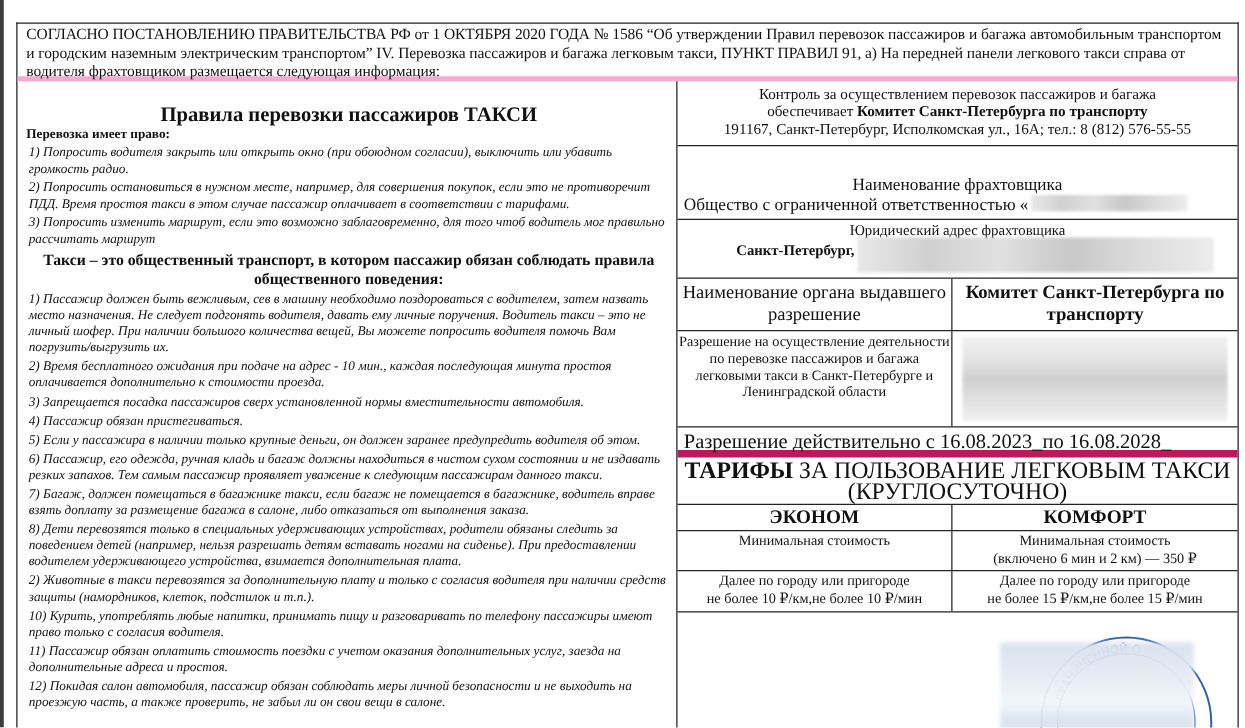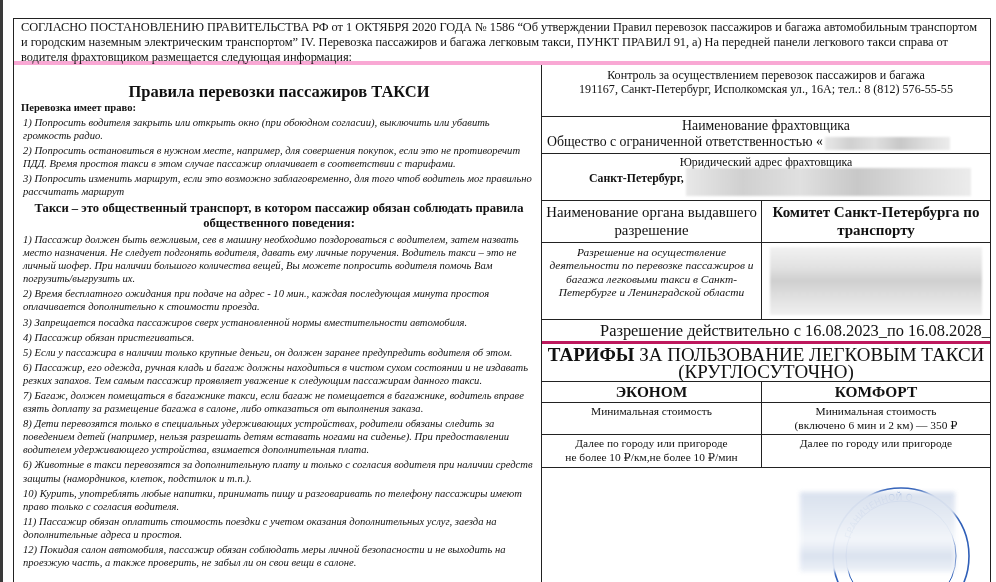--- a/index.html
+++ b/index.html
@@ -18,37 +18,37 @@
     .left-col .title { font-weight: bold; font-size: 16.5px; line-height: 18px; text-align: center; margin-top: 18px; }
     .left-col .subhead { font-weight: bold; font-size: 10.6px; line-height: 13px; }
     .left-col .rule { margin: 2px; font-style: italic; }
     .left-col .section2 { font-weight: bold; font-size: 12.6px; line-height: 15.2px; text-align: center; margin: 1px 0 1px; }
 
     .right-col { position: absolute; left: 527px; top: 0; right: 0; bottom: 0; border-left: 1px solid #222; }
 
     .rc-block { border-bottom: 1px solid #222; text-align: center; }
     .ctrl { height: 52px; font-size: 12.1px; line-height: 14.2px; padding-top: 3px; }
     .ctrl b { font-weight: bold; }
-    .carrier { height: 37px; font-size: 13.8px; line-height: 16px; padding-top: 1px; }
-    .carrier .val { text-align: left; padding-left: 5px; display: flex; align-items: flex-end; }
+    .carrier { height: 37px; font-size: 13.8px; line-height: 16px; padding-top: 1px; margin-top: 22px; }
+    .carrier .val { text-align: left; padding-left: 5px; display: flex; align-items: flex-start; }
     .legal { height: 47px; font-size: 11.8px; line-height: 14px; padding-top: 1px; }
     .legal .val { text-align: left; padding-left: 47px; display: flex; align-items: flex-start; margin-top: 2px; font-weight: bold; }
 
     .blur { display: inline-block; background: linear-gradient(90deg, #e8e8e8, #d0d0d0 20%, #e0e0e0 40%, #c8c8c8 60%, #dcdcdc 80%, #ececec); filter: blur(1.2px); }
 
     .row2 { display: flex; border-bottom: 1px solid #222; }
     .row2 .c1 { width: 220px; border-right: 1px solid #222; text-align: center; }
     .row2 .c2 { flex: 1; text-align: center; }
 
     .issuer .c1 { font-size: 14.8px; line-height: 18px; padding-top: 2px; height: 41px; }
     .issuer .c2 { font-size: 15px; line-height: 18px; font-weight: bold; padding-top: 2px; height: 41px; }
-    .permit .c1 { font-size: 11.4px; line-height: 13.4px; padding-top: 3px; height: 76px; font-style: italic; }
+    .permit .c1 { font-size: 11.4px; line-height: 13.4px; padding-top: 3px; height: 76px; }
     .permit .c2 { height: 76px; display: flex; align-items: center; justify-content: center; }
 
-    .valid { height: 24px; font-size: 16.4px; line-height: 22px; text-align: right; padding-left: 5px; border-bottom: 3px solid #be185d; white-space: nowrap; }
+    .valid { height: 24px; font-size: 16.4px; line-height: 22px; text-align: left; padding-left: 5px; border-bottom: 6px solid #be185d; white-space: nowrap; }
     .tariffs-title { height: 38px; font-size: 19px; line-height: 17px; text-align: center; padding-top: 2px; border-bottom: 1px solid #222; }
     .tariffs-title b { font-weight: bold; }
 
     .plans .c1, .plans .c2 { font-weight: bold; font-size: 15.4px; line-height: 19px; height: 20px; }
     .minprice .c1, .minprice .c2 { font-size: 11.4px; line-height: 13.6px; height: 31px; padding-top: 2px; }
     .further .c1, .further .c2 { font-size: 11.4px; line-height: 13.6px; height: 32px; padding-top: 2px; }
 
     .stamp-area { position: relative; height: 120px; }
     .stamp { position: absolute; left: 282px; top: 14px; width: 155px; height: 140px; }
     .stamp-blur { position: absolute; left: 258px; top: 24px; width: 155px; height: 80px; background: linear-gradient(180deg, #d8e0ee, #e8edf5 40%, #f3f6fa 60%, #d9e1ef 80%, #eef2f8); filter: blur(2px); opacity: 0.95; }
@@ -75,31 +75,32 @@
       <div class="section2">Такси – это общественный транспорт, в котором пассажир обязан соблюдать правила общественного поведения:</div>
       <div>
         <div class="rule">1) Пассажир должен быть вежливым, сев в машину необходимо поздороваться с водителем, затем назвать место назначения. Не следует подгонять водителя, давать ему личные поручения. Водитель такси – это не личный шофер. При наличии большого количества вещей, Вы можете попросить водителя помочь Вам погрузить/выгрузить их.</div>
         <div class="rule">2) Время бесплатного ожидания при подаче на адрес - 10 мин., каждая последующая минута простоя оплачивается дополнительно к стоимости проезда.</div>
         <div class="rule">3) Запрещается посадка пассажиров сверх установленной нормы вместительности автомобиля.</div>
         <div class="rule">4) Пассажир обязан пристегиваться.</div>
         <div class="rule">5) Если у пассажира в наличии только крупные деньги, он должен заранее предупредить водителя об этом.</div>
         <div class="rule">6) Пассажир, его одежда, ручная кладь и багаж должны находиться в чистом сухом состоянии и не издавать резких запахов. Тем самым пассажир проявляет уважение к следующим пассажирам данного такси.</div>
         <div class="rule">7) Багаж, должен помещаться в багажнике такси, если багаж не помещается в багажнике, водитель вправе взять доплату за размещение багажа в салоне, либо отказаться от выполнения заказа.</div>
         <div class="rule">8) Дети перевозятся только в специальных удерживающих устройствах, родители обязаны следить за поведением детей (например, нельзя разрешать детям вставать ногами на сиденье). При предоставлении водителем удерживающего устройства, взимается дополнительная плата.</div>
-        <div class="rule">6) Животные в такси перевозятся за дополнительную плату и только с согласия водителя при наличии средств защиты (намордников, клеток, подстилок и т.п.).</div>
+        <div class="rule">2) Животные в такси перевозятся за дополнительную плату и только с согласия водителя при наличии средств защиты (намордников, клеток, подстилок и т.п.).</div>
         <div class="rule">10) Курить, употреблять любые напитки, принимать пищу и разговаривать по телефону пассажиры имеют право только с согласия водителя.</div>
         <div class="rule">11) Пассажир обязан оплатить стоимость поездки с учетом оказания дополнительных услуг, заезда на дополнительные адреса и простоя.</div>
         <div class="rule">12) Покидая салон автомобиля, пассажир обязан соблюдать меры личной безопасности и не выходить на проезжую часть, а также проверить, не забыл ли он свои вещи в салоне.</div>
       </div>
     </div>
 
     <div class="right-col">
 
       <div class="rc-block ctrl">
         <div>Контроль за осуществлением перевозок пассажиров и багажа</div>
+        <div><span>обеспечивает </span><b>Комитет Санкт-Петербурга по транспорту</b></div>
         <div>191167, Санкт-Петербург, Исполкомская ул., 16А; тел.: 8 (812) 576-55-55</div>
       </div>
 
       <div class="rc-block carrier">
         <div>Наименование фрахтовщика</div>
         <div class="val">
           <span>Общество с ограниченной ответственностью «</span>
           <span class="blur" style="width:125px;height:13px;margin-left:2px;"></span>
         </div>
       </div>
@@ -145,20 +146,21 @@
         </div>
       </div>
 
       <div class="row2 further">
         <div class="c1">
           <div>Далее по городу или пригороде</div>
           <div>не более 10 ₽/км,не более 10 ₽/мин</div>
         </div>
         <div class="c2">
           <div>Далее по городу или пригороде</div>
+          <div>не более 15 ₽/км,не более 15 ₽/мин</div>
         </div>
       </div>
 
       <div class="stamp-area">
         <svg class="stamp" viewBox="0 0 155 140">
           <defs>
             <path id="stampArc" d="M 25 70 A 52 52 0 0 1 129 70"></path>
           </defs>
           <circle cx="77" cy="74" r="68" fill="none" stroke="#2f5fb8" stroke-width="1.6"></circle>
           <circle cx="77" cy="74" r="55" fill="none" stroke="#2f5fb8" stroke-width="1"></circle>

